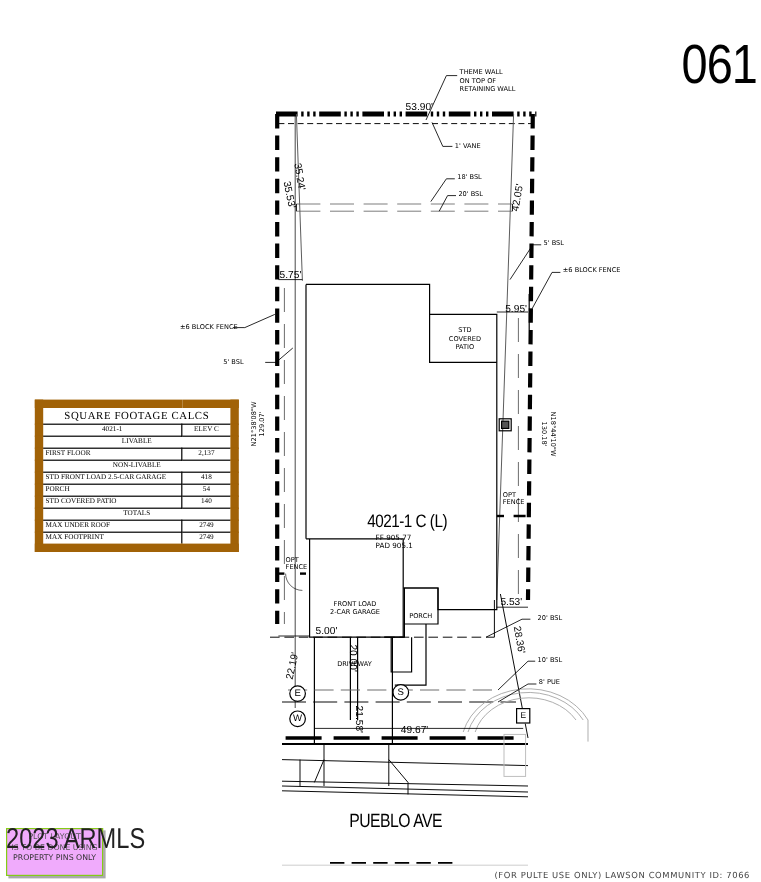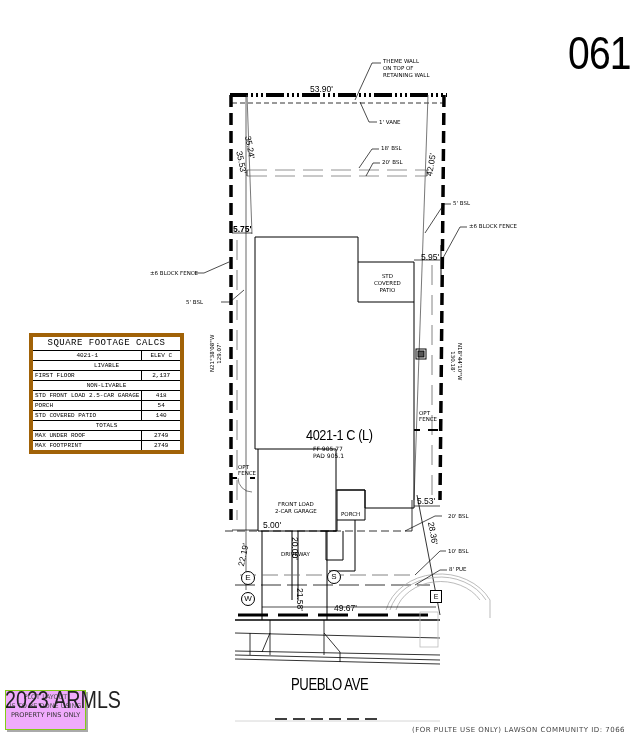--- a/index.html
+++ b/index.html
@@ -1,19 +1,19 @@
 <!DOCTYPE html>
 <html><head>
   <meta charset="utf-8">
   <style>
     html, body { margin: 0; padding: 0; background: #ffffff; }
     body { width: 634px; height: 735px; position: relative; overflow: hidden; font-family: "Liberation Sans", sans-serif; color: #000; }
     #plan { position: absolute; left: 0; top: 0; width: 634px; height: 735px; }
     .lot-number { position: absolute; left: 568px; top: 28px; font-family: "Liberation Sans", sans-serif; font-size: 46px; line-height: 50px; letter-spacing: -1px; transform: scaleX(0.85); transform-origin: left top; }
-    .sqft { position: absolute; left: 29px; top: 333px; width: 155px; border: 4px solid #a16207; border-collapse: collapse; font-family: Liberation Mono, monospace; font-size: 6px; }
+    .sqft { position: absolute; left: 29px; top: 333px; width: 170px; border: 7px solid #a16207; border-collapse: collapse; font-family: Liberation Serif, serif; font-size: 6px; }
     .sqft td { border: 1px solid #000; padding: 0 2px; height: 9px; line-height: 9px; white-space: nowrap; }
     .sqft .title td { font-size: 9px; height: 13px; line-height: 13px; text-align: center; letter-spacing: 0.5px; }
     .sqft .center { text-align: center; }
     .sqft .val { text-align: center; width: 36px; }
     .lbl { position: absolute; font-family: "DejaVu Sans", sans-serif; font-size: 5.5px; white-space: nowrap; line-height: 7px; }
     .dim { position: absolute; font-family: "Liberation Sans", sans-serif; font-size: 8.5px; white-space: nowrap; line-height: 10px; }
     .plan-title { position: absolute; left: 306px; top: 426px; font-family: "Liberation Sans", sans-serif; font-size: 15px; letter-spacing: -0.5px; transform: scaleX(0.85); transform-origin: left top; }
     .ff { position: absolute; font-family: "DejaVu Sans", sans-serif; font-size: 6px; line-height: 7px; white-space: nowrap; }
     .street { position: absolute; left: 291px; top: 676px; font-family: "Liberation Sans", sans-serif; font-size: 16px; letter-spacing: -0.5px; transform: scaleX(0.82); transform-origin: left top; }
     .note-box { position: absolute; left: 5px; top: 690px; width: 79px; height: 38px; border: 1px solid #84cc16; box-shadow: 2px 2px 0 #aaa; font-family: "DejaVu Sans", sans-serif; font-size: 6.5px; line-height: 9px; text-align: center; background: #f0abfc; }
@@ -203,25 +203,25 @@
   <div>FENCE</div>
 </div>
 <div class="lbl" style="left:419px;top:410px;line-height:6px;">
   <div>OPT</div>
   <div>FENCE</div>
 </div>
 <div class="lbl" style="left:448px;top:513px;">20' BSL</div>
 <div class="lbl" style="left:448px;top:548px;">10' BSL</div>
 <div class="lbl" style="left:449px;top:566px;">8' PUE</div>
 
-<div class="dim" style="left:310px;top:84px;">53.90'</div>
+<div class="dim" style="left:338px;top:84px;">53.90'</div>
 <div class="dim" style="left:253px;top:135px;transform:rotate(80deg);transform-origin:left top;">35.24'</div>
 <div class="dim" style="left:244px;top:150px;transform:rotate(78deg);transform-origin:left top;">35.53'</div>
 <div class="dim" style="left:424px;top:175px;transform:rotate(-80deg);transform-origin:left top;">42.05'</div>
-<div class="dim" style="left:233px;top:224px;font-weight:bold;">5.75'</div>
+<div class="dim" style="left:233px;top:224px;">5.75'</div>
 <div class="dim" style="left:421px;top:252px;">5.95'</div>
 <div class="ff" style="left:209px;top:372px;transform:rotate(-90deg);transform-origin:left top;text-align:center;font-size:5.5px;line-height:7px;">
   <div>N21°38'08"W</div>
   <div>129.07'</div>
 </div>
 <div class="ff" style="left:463px;top:343px;transform:rotate(90deg);transform-origin:left top;text-align:center;font-size:5.5px;line-height:7px;">
   <div>N18°44'10"W</div>
   <div>130.18'</div>
 </div>
 <div class="dim" style="left:417px;top:496px;">5.53'</div>

